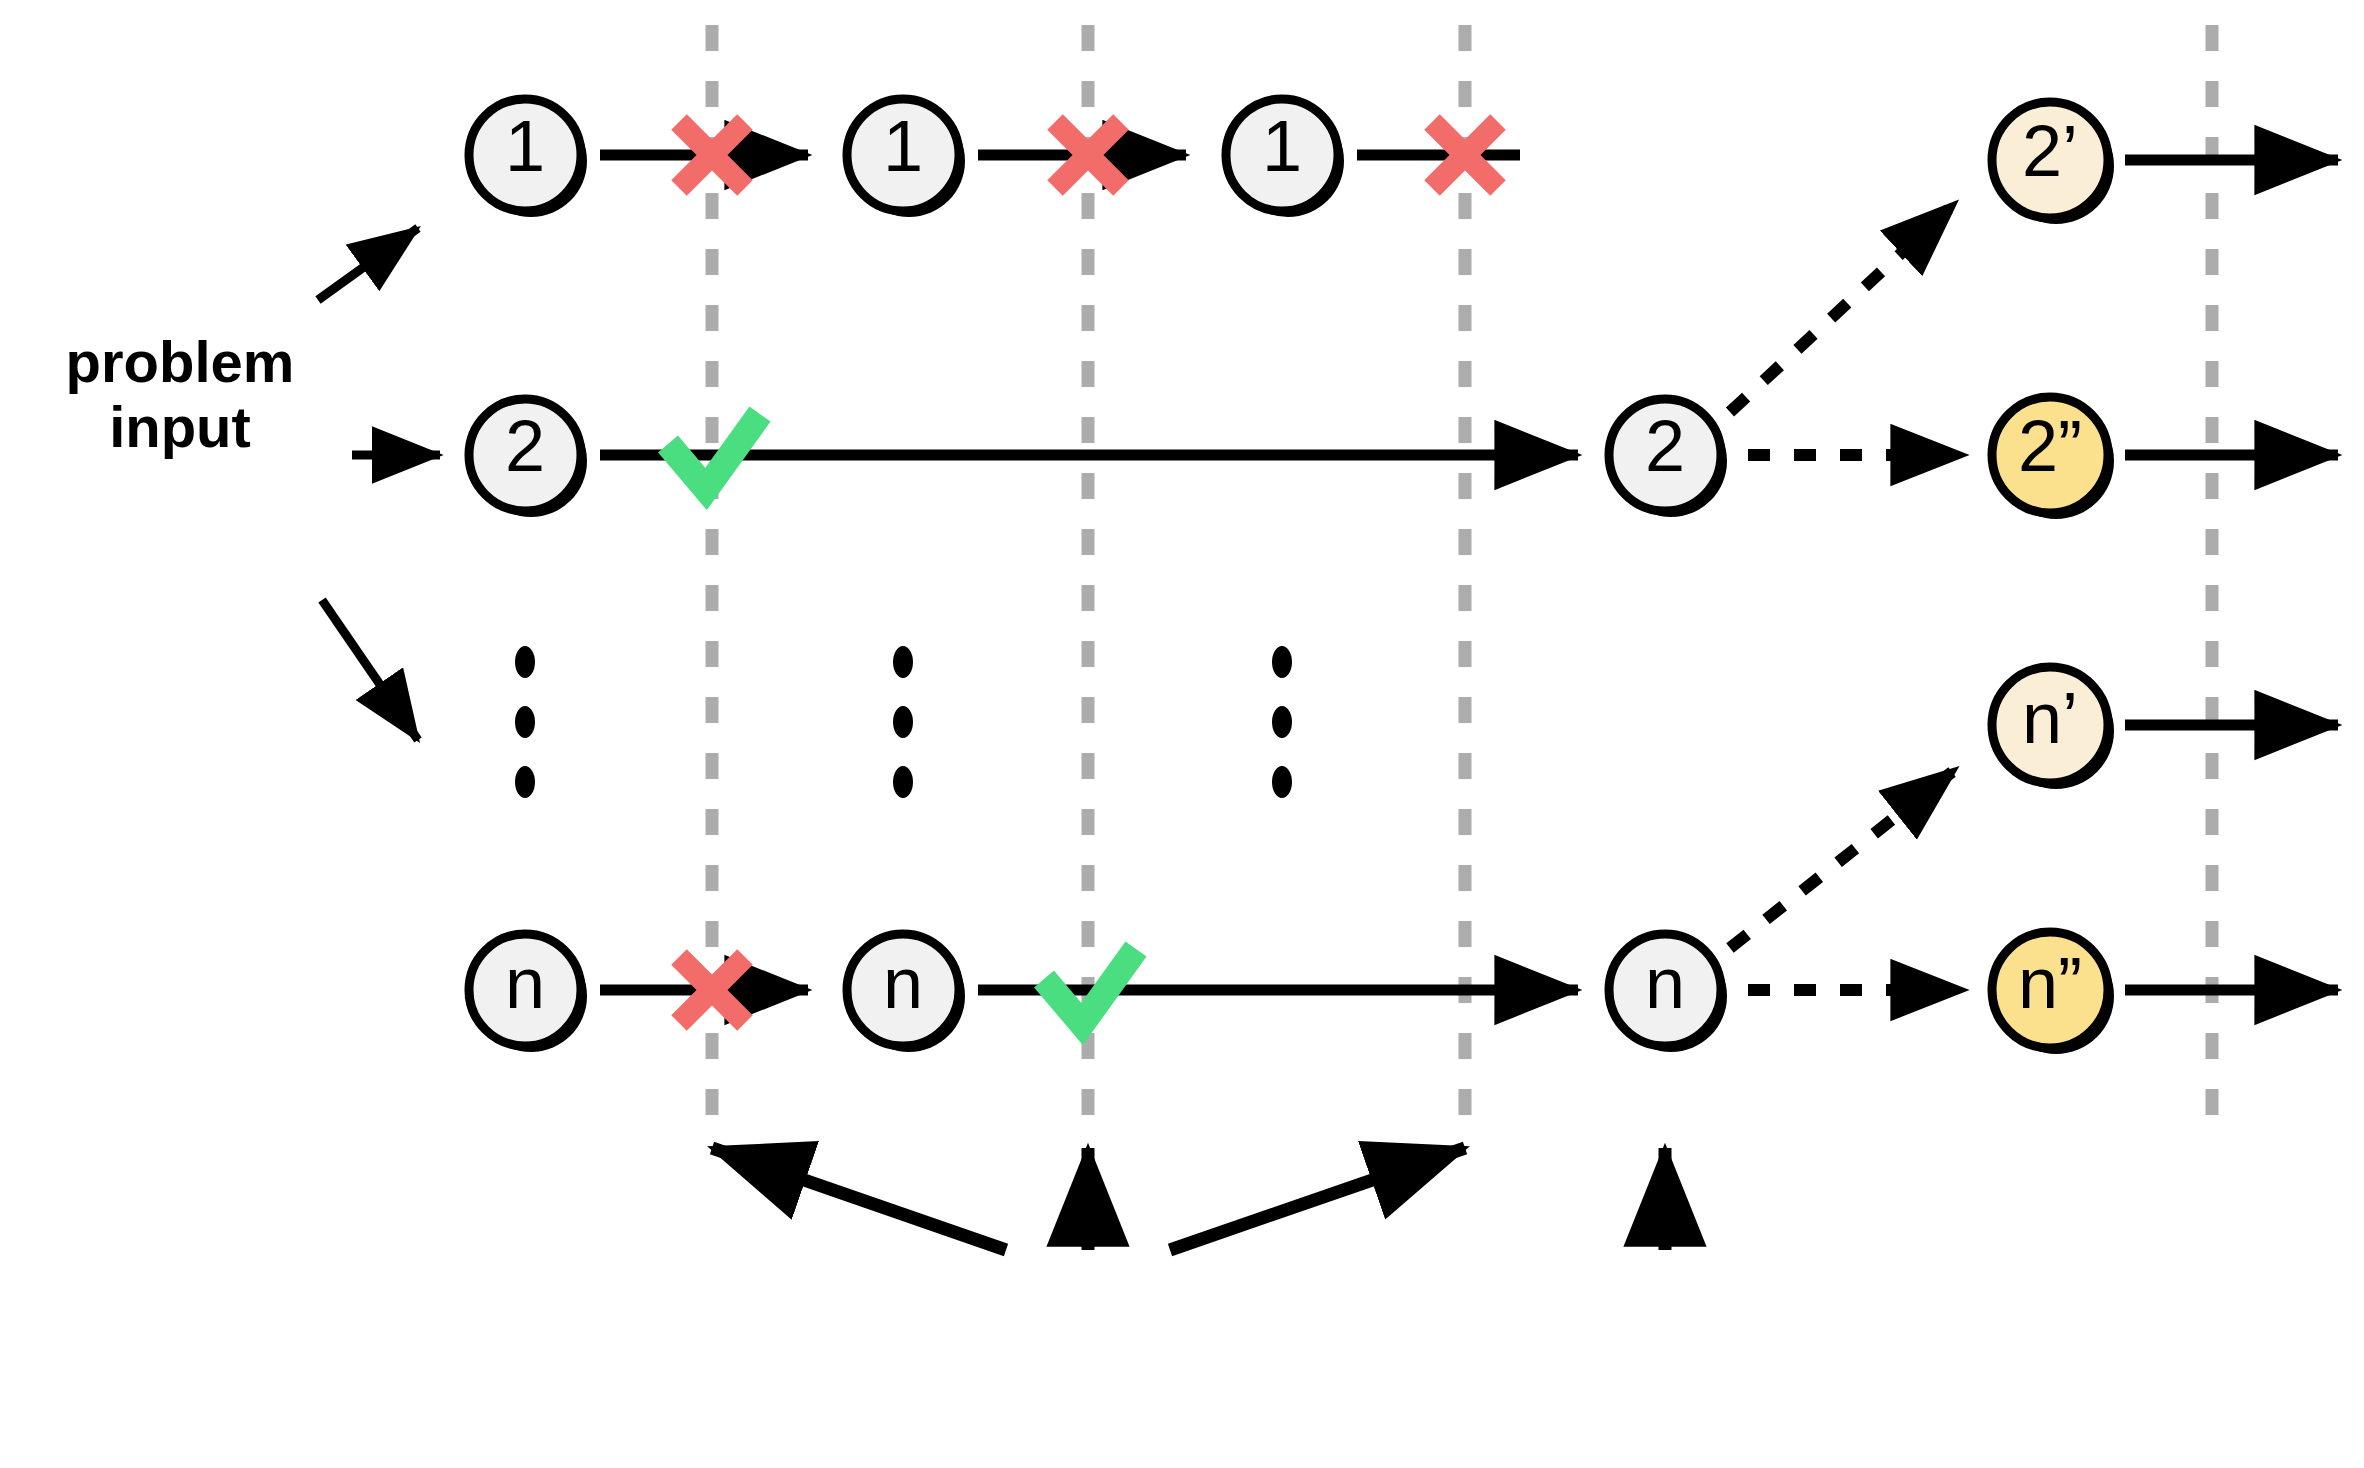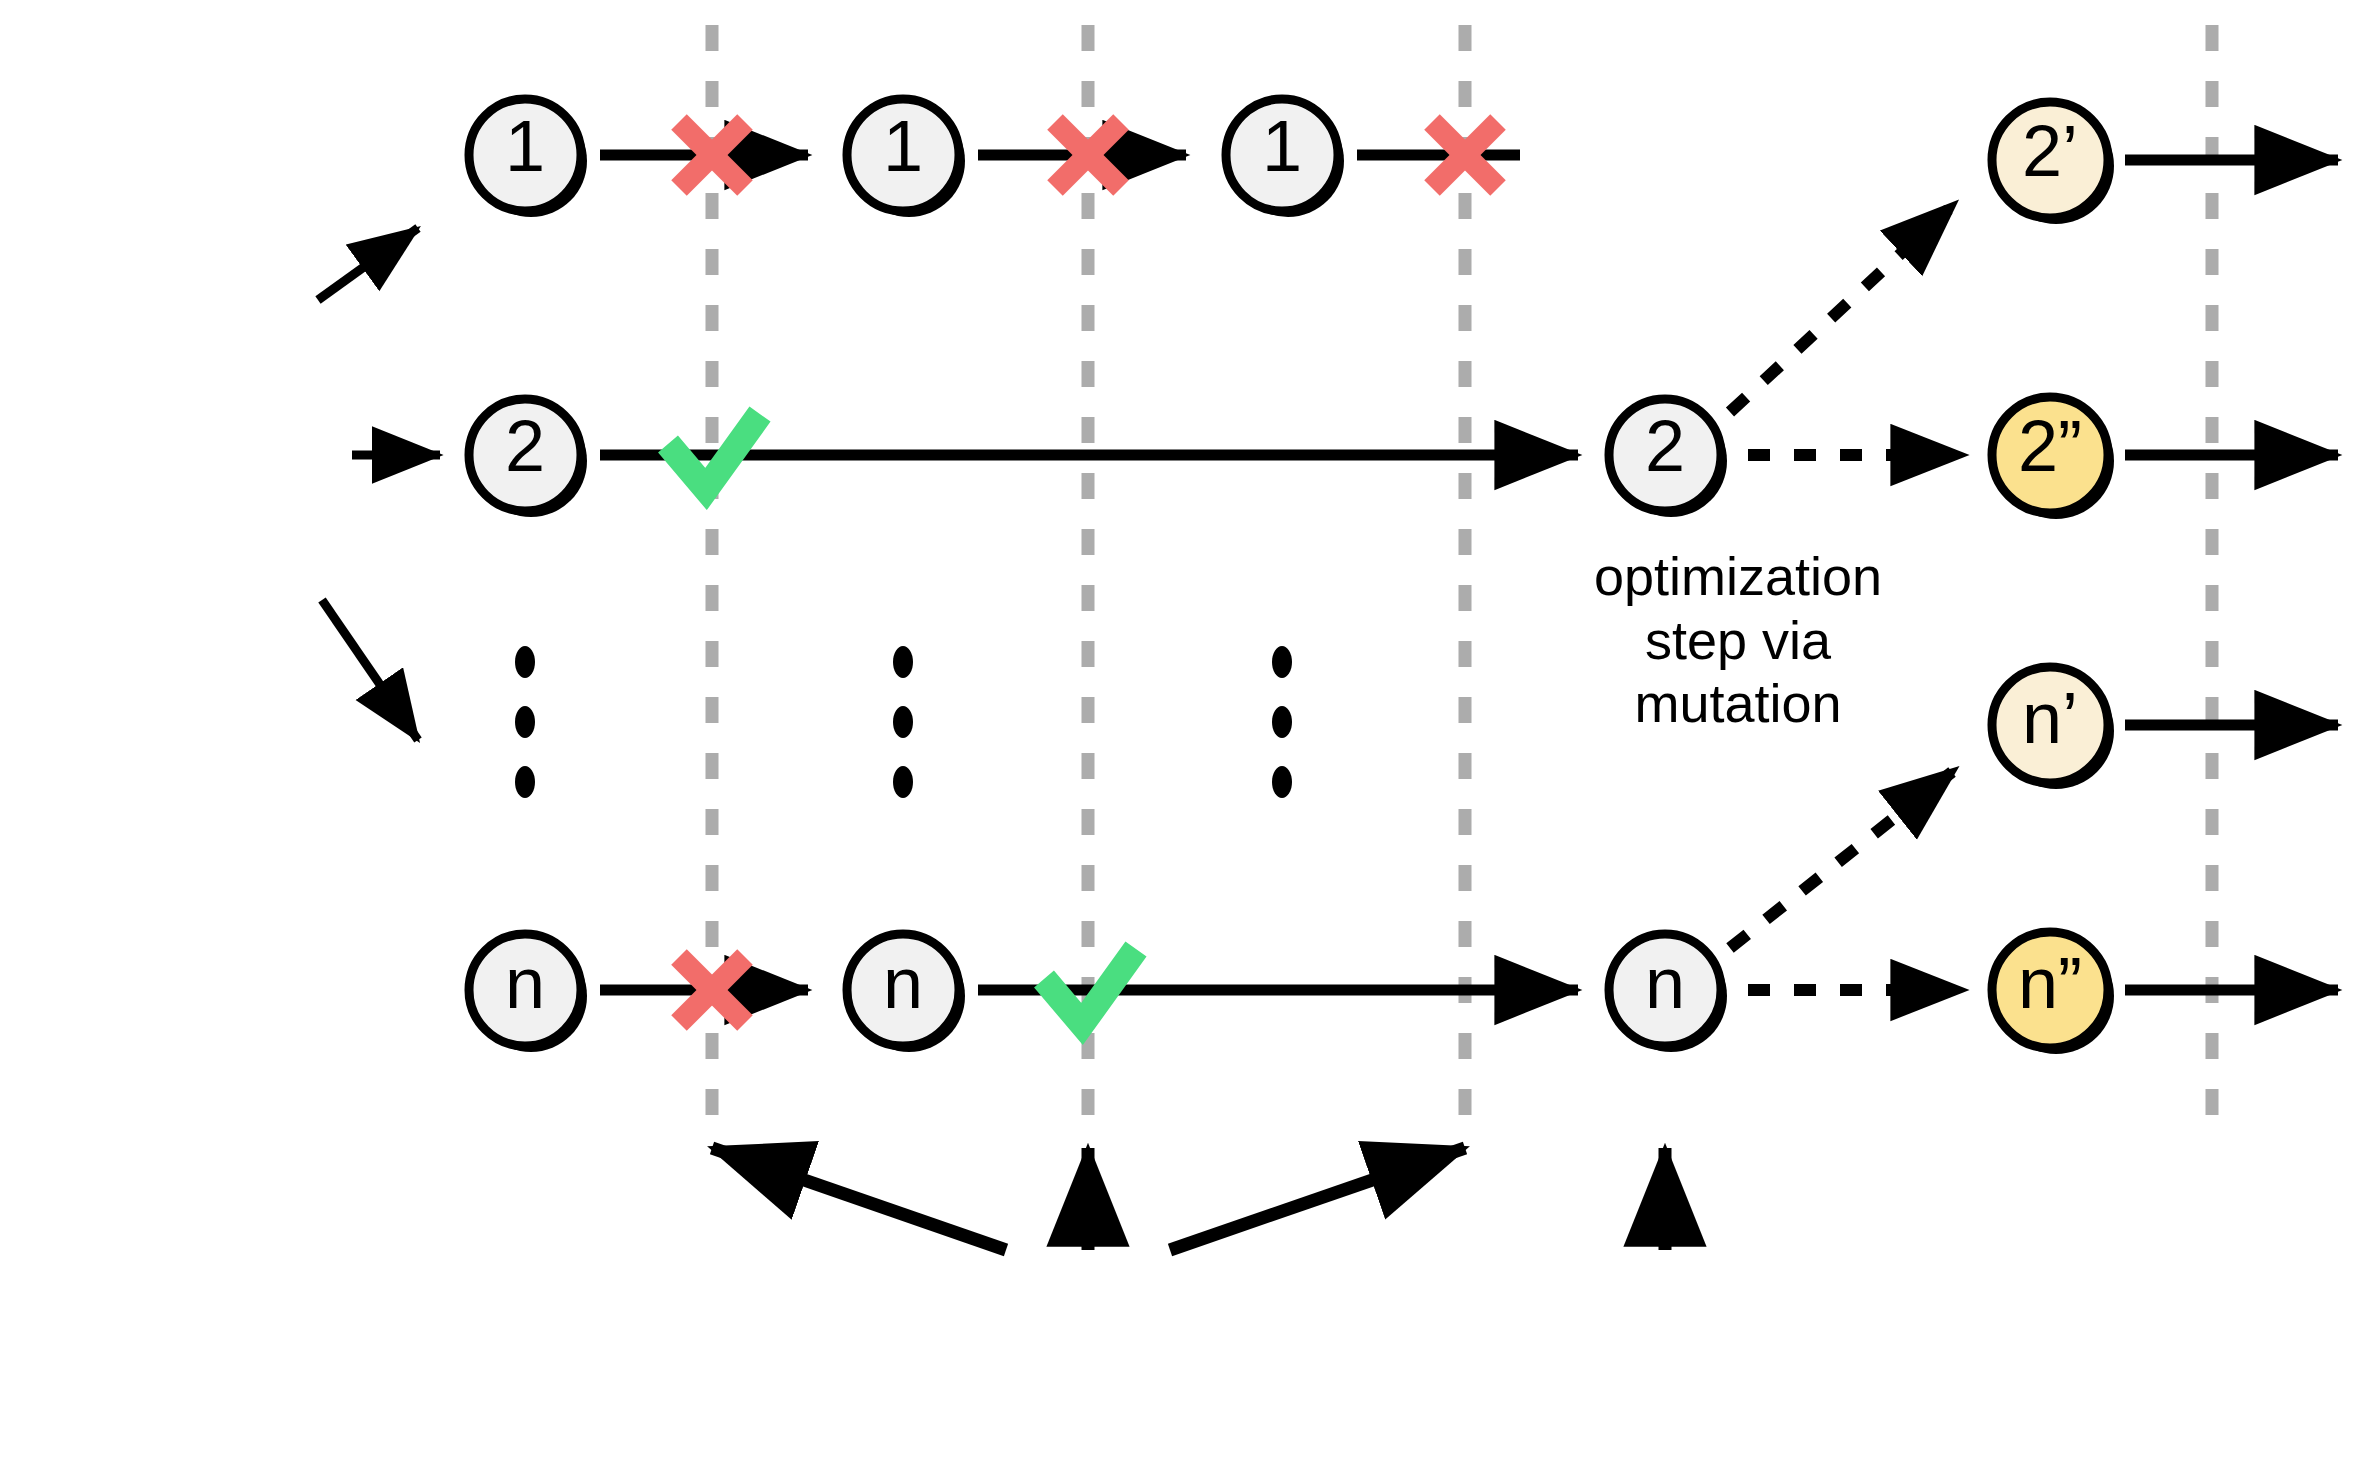--- a/index.html
+++ b/index.html
@@ -186,20 +186,19 @@
 <div class="lbl nodetxt" style="left:853px;top:945px;width:100px;">n</div>
 
 <div class="lbl nodetxt" style="left:1615px;top:408px;width:100px;">2</div>
 <div class="lbl nodetxt" style="left:1615px;top:945px;width:100px;">n</div>
 
 <div class="lbl nodetxt" style="left:1995px;top:113px;width:110px;">2’</div>
 <div class="lbl nodetxt" style="left:1995px;top:408px;width:110px;">2”</div>
 <div class="lbl nodetxt" style="left:1995px;top:680px;width:110px;">n’</div>
 <div class="lbl nodetxt" style="left:1995px;top:945px;width:110px;">n”</div>
 
-
-<div class="lbl" style="left:1528px;top:545px;width:420px;font-size:54px;line-height:1.18;">optimization
-step via
-mutation</div>
+<div class="lbl lbl-bold" style="left:20px;top:330px;width:320px;font-size:58px;line-height:1.12;">problem
+input</div>
+
 
 
 
 </div>
 
 </body></html>

